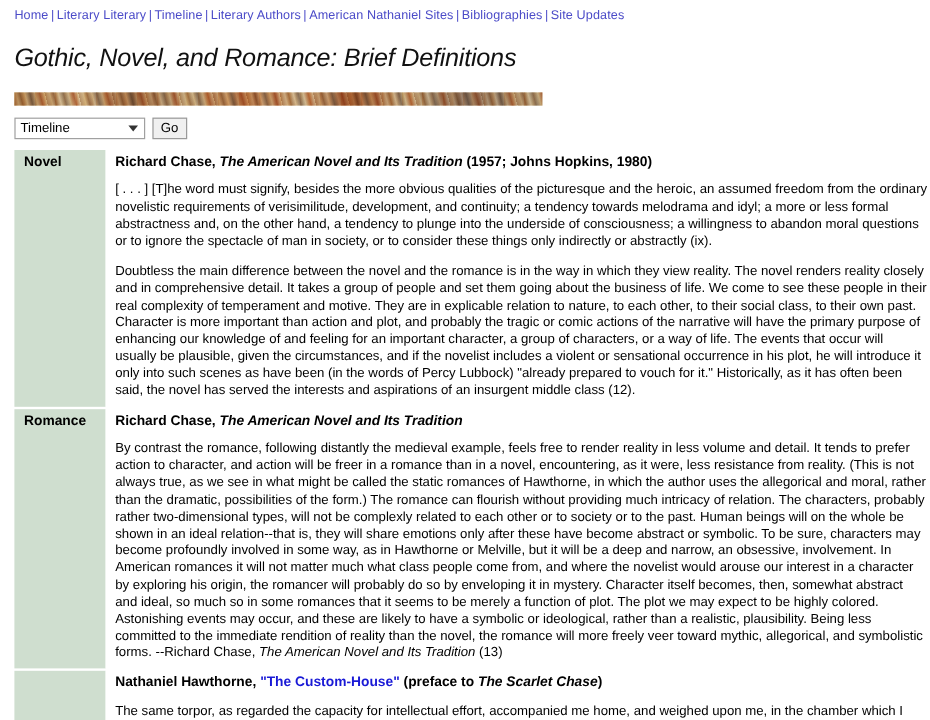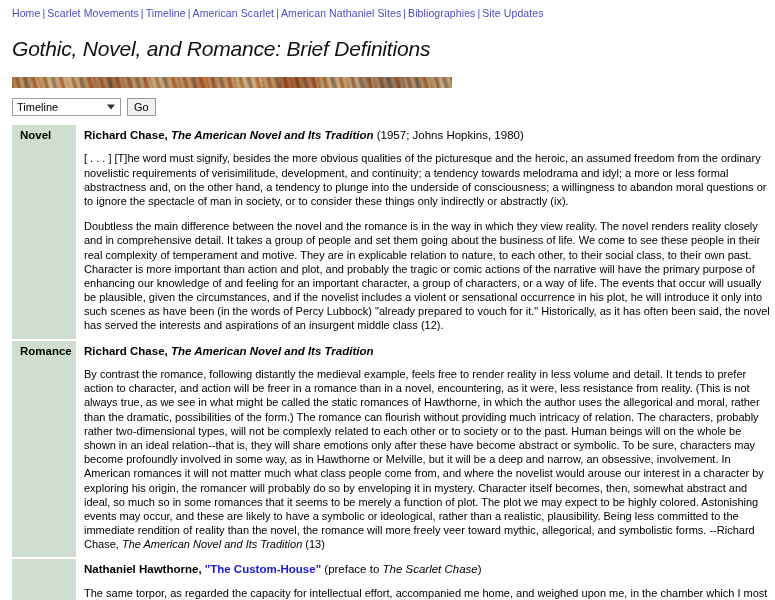--- a/index.html
+++ b/index.html
@@ -106,61 +106,61 @@
 
   
   table.defs {
     border-collapse: separate;
     border-spacing: 0 2px;
     width: 763px;
     margin-left: 6px;
     table-layout: fixed;
   }
   table.defs td.label {
-    width: 64px;
+    width: 76px;
     background: #cfdecf;
     vertical-align: top;
     padding: 4px 6px 6px 8px;
     font-weight: bold;
     font-size: 11.5px;
     color: #000;
   }
   table.defs td.content {
     vertical-align: top;
     padding: 2px 2px 6px 8px;
     background: #ffffff;
   }
   .entry-head {
     font-weight: bold;
     font-size: 11.5px;
     margin: 1px 0 9px 0;
     line-height: 1.25;
   }
   .entry-head .cite { font-style: italic; }
-  .entry-head .plain { font-weight: normal; }
+  .entry-head .plain { font-weight: bold; }
   .entry-head a {
     color: #1919d6;
     text-decoration: none;
   }
   p.body {
     margin: 0 0 11px 0;
     font-size: 11px;
     line-height: 1.29;
     text-align: left;
   }
   p.body:last-child { margin-bottom: 0; }
   p.body i { font-style: italic; }
 </style>
 </head>
 <body>
 
 <div class="page">
 
   <div class="navbar">
-    <a href="#">Home</a><span class="sep">|</span><a href="#">Scarlet Movements</a><span class="sep">|</span><a href="#">Timeline</a><span class="sep">|</span><a href="#">American Scarlet</a><span class="sep">|</span><a href="#">American Nathaniel Sites</a><span class="sep">|</span><a href="#">Bibliographies</a><span class="sep">|</span><a href="#">Site Updates</a>
+    <a href="#">Home</a><span class="sep">|</span><a href="#">Literary Literary</a><span class="sep">|</span><a href="#">Timeline</a><span class="sep">|</span><a href="#">Literary Authors</a><span class="sep">|</span><a href="#">American Nathaniel Sites</a><span class="sep">|</span><a href="#">Bibliographies</a><span class="sep">|</span><a href="#">Site Updates</a>
   </div>
 
   <h1 class="page-title">Gothic, Novel, and Romance: Brief Definitions</h1>
 
   <div class="banner-wrap">
     <div class="banner"></div>
   </div>
 
   <div class="controls">
     <div class="select-box">

